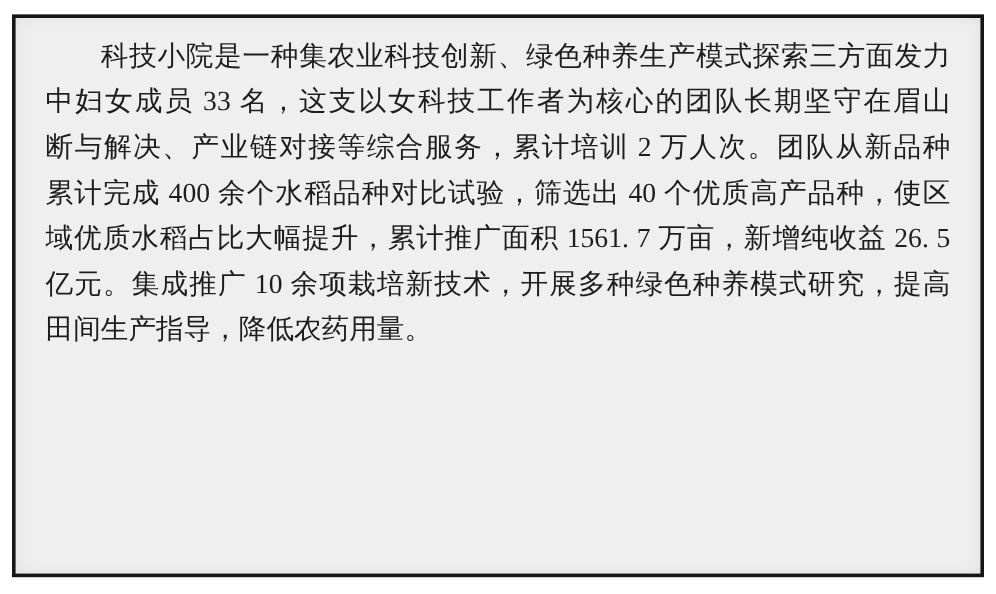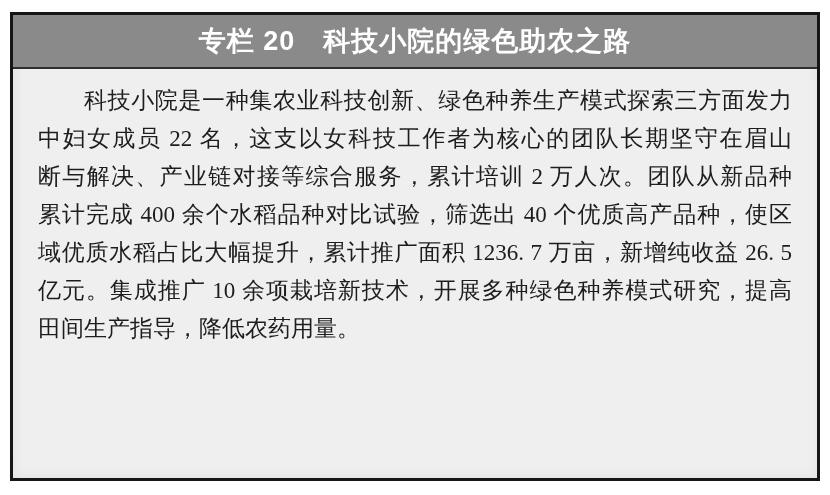--- a/index.html
+++ b/index.html
@@ -62,26 +62,23 @@
   }
   .body-line.last-line {
     text-align-last: left;
   }
 </style>
 </head>
 <body>
 
 <div class="page">
   <section class="panel">
-    <header class="panel-header">
-      <h1 class="panel-title">专栏 20　科技小院的绿色助农之路</h1>
-    </header>
     <div class="panel-body">
       <div class="body-line first-line">科技小院是一种集农业科技创新、绿色种养生产模式探索三方面发力</div>
-      <div class="body-line">中妇女成员 22 名，这支以女科技工作者为核心的团队长期坚守在眉山</div>
+      <div class="body-line">中妇女成员 33 名，这支以女科技工作者为核心的团队长期坚守在眉山</div>
       <div class="body-line">断与解决、产业链对接等综合服务，累计培训 2 万人次。团队从新品种</div>
       <div class="body-line">累计完成 400 余个水稻品种对比试验，筛选出 40 个优质高产品种，使区</div>
-      <div class="body-line">域优质水稻占比大幅提升，累计推广面积 1236. 7 万亩，新增纯收益 26. 5</div>
+      <div class="body-line">域优质水稻占比大幅提升，累计推广面积 1561. 7 万亩，新增纯收益 26. 5</div>
       <div class="body-line">亿元。集成推广 10 余项栽培新技术，开展多种绿色种养模式研究，提高</div>
       <div class="body-line last-line">田间生产指导，降低农药用量。</div>
     </div>
   </section>
 </div>
 
 </body></html>

